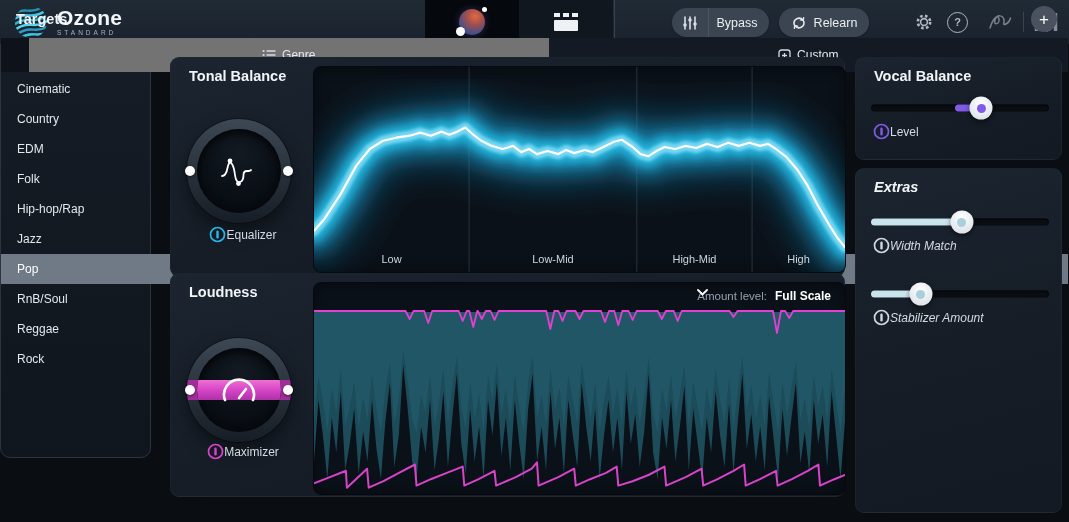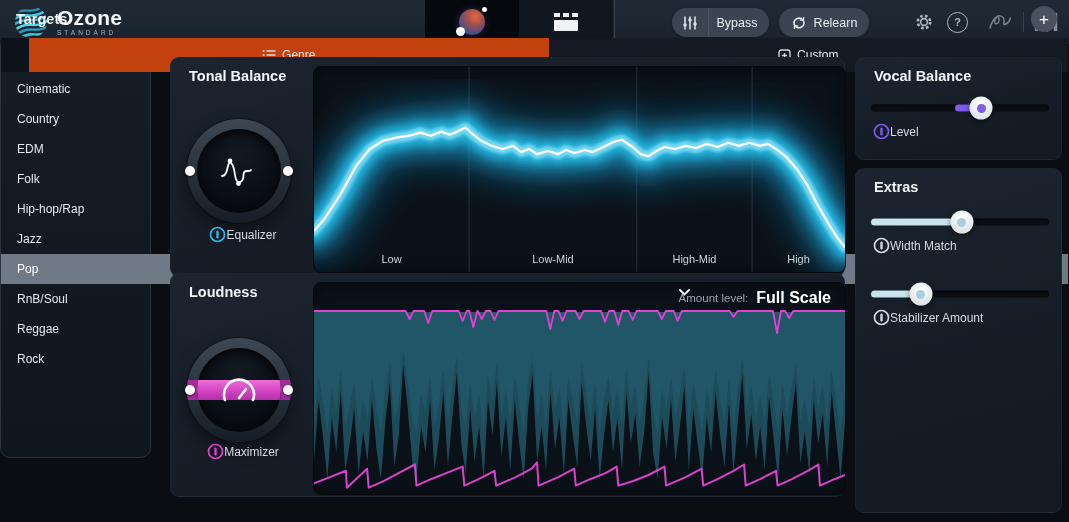--- a/index.html
+++ b/index.html
@@ -35,54 +35,54 @@
   .hdr-div{width:1px;height:20px;background:#3a434e;margin:0 9px;}
   
   .panel{position:absolute;border-radius:9px;background:linear-gradient(165deg,#1b242f 0%,#151c26 60%,#131a23 100%);border:1px solid rgba(130,150,170,.07);box-sizing:border-box;}
   .panel-title{position:absolute;left:18px;top:10px;font-size:14.5px;font-weight:700;color:#f2f5f7;}
   .sidebar{left:8px;top:57px;width:149px;height:456px;border:1px solid #2b343f;background:linear-gradient(180deg,#161d26,#10161e);border-radius:10px;}
   .sb-head{position:absolute;left:0;top:0;right:0;height:38px;display:flex;align-items:center;justify-content:space-between;padding:0 12px 0 16px;box-sizing:border-box;}
   .sb-title{font-size:14.5px;font-weight:700;color:#f2f5f7;}
   .add-btn{width:26px;height:26px;border-radius:50%;background:#49525e;color:#fff;display:flex;align-items:center;justify-content:center;font-size:17px;font-weight:400;cursor:pointer;line-height:1;}
   .sb-tabs{position:absolute;left:1px;right:1px;top:38px;height:34px;display:flex;background:#0e131b;}
   .sb-tab{flex:1;display:flex;align-items:center;justify-content:center;gap:6px;font-size:12px;color:#e4e9ee;cursor:pointer;background:#141a23;}
-  .sb-tab.active{background:#c2410c;margin-left:28px;}
+  .sb-tab.active{background:#737373;margin-left:28px;}
   .target-list{position:absolute;left:1px;right:1px;top:74px;bottom:2px;overflow:hidden;}
   .list-item{height:30px;line-height:30px;padding-left:16px;font-size:12px;color:#e2e8ed;cursor:pointer;}
   .list-item.selected{background:#6f7a86;color:#ffffff;}
   .tonal{left:170px;top:57px;width:675px;height:220px;}
   .loudpanel{left:170px;top:273px;width:675px;height:224px;}
   .display{position:absolute;left:142px;top:8px;width:531px;border-radius:8px;background:#0b1119;border:1px solid #060a10;box-shadow:inset 0 0 14px rgba(0,0,0,.5);overflow:hidden;}
   .display svg{position:absolute;left:0;top:0;}
   .tb-display{height:205px;}
   .ld-display{height:211px;}
   .band-labels span{position:absolute;bottom:7px;transform:translateX(-50%);font-size:11px;color:#cdd4dc;}
   .out-row{position:absolute;right:14px;top:6px;display:flex;align-items:center;gap:8px;z-index:2;}
   .out-label{font-size:11.5px;color:#97a2ae;}
-  .out-value{font-size:16px;font-weight:700;color:#fff;}
+  .out-value{font-size:12px;font-weight:700;color:#fff;}
   
   .knob{position:absolute;width:104px;height:104px;cursor:pointer;}
   .knob-ring{position:absolute;inset:0;border-radius:50%;background:linear-gradient(180deg,#3d4854,#161d26);box-shadow:0 8px 18px rgba(0,0,0,.45),0 0 0 1px rgba(0,0,0,.35);}
   .knob-clip{position:absolute;inset:0;border-radius:50%;overflow:hidden;}
   .band-outer{position:absolute;left:0;right:0;top:50%;height:20px;transform:translateY(-50%);background:#a22d9a;}
   .knob-face{position:absolute;inset:10px;border-radius:50%;background:radial-gradient(circle at 50% 30%,#131a23,#070b11 75%);box-shadow:inset 0 3px 9px rgba(0,0,0,.85);display:flex;align-items:center;justify-content:center;overflow:hidden;}
   .band-inner{position:absolute;left:0;right:0;top:50%;height:20px;transform:translateY(-50%);background:linear-gradient(180deg,#ef70d5 0%,#d645c5 50%,#b030a8 100%);}
   .knob-glyph{position:relative;z-index:2;}
   .knob-dot{position:absolute;top:50%;width:10px;height:10px;border-radius:50%;background:#fff;transform:translateY(-50%);box-shadow:0 1px 3px rgba(0,0,0,.6);z-index:3;}
   .dot-l{left:-2px;} .dot-r{right:-2px;}
   .module-row{position:absolute;display:flex;align-items:center;font-size:12px;color:#d4dbe2;}
   .module-row.centered{width:160px;justify-content:center;}
   
   .slider{position:absolute;height:22px;cursor:pointer;}
   .track{position:absolute;left:0;right:0;top:50%;height:7px;transform:translateY(-50%);border-radius:4px;background:#0a0e13;box-shadow:inset 0 1px 2px rgba(0,0,0,.8);}
   .fill{position:absolute;top:0;height:100%;border-radius:4px;}
   .handle{position:absolute;top:50%;width:23px;height:23px;border-radius:50%;transform:translate(-50%,-50%);background:radial-gradient(circle at 50% 32%,#ffffff,#dde3e8 80%);box-shadow:0 2px 5px rgba(0,0,0,.55);}
   .handle-dot{position:absolute;left:50%;top:50%;width:9px;height:9px;border-radius:50%;transform:translate(-50%,-50%);}
   .vocal{left:855px;top:57px;width:207px;height:103px;}
-  .extras{left:855px;top:168px;width:207px;height:345px;}
+  .extras{left:855px;top:168px;width:207px;height:345px;font-style:italic;}
 </style>
 </head>
 <body>
 
 <header class="topbar">
   <div class="logo">
     <svg class="logo-mark" viewBox="0 0 34 34">
       <defs>
           <clipPath id="lc">
             <circle cx="17" cy="17" r="16"></circle>

